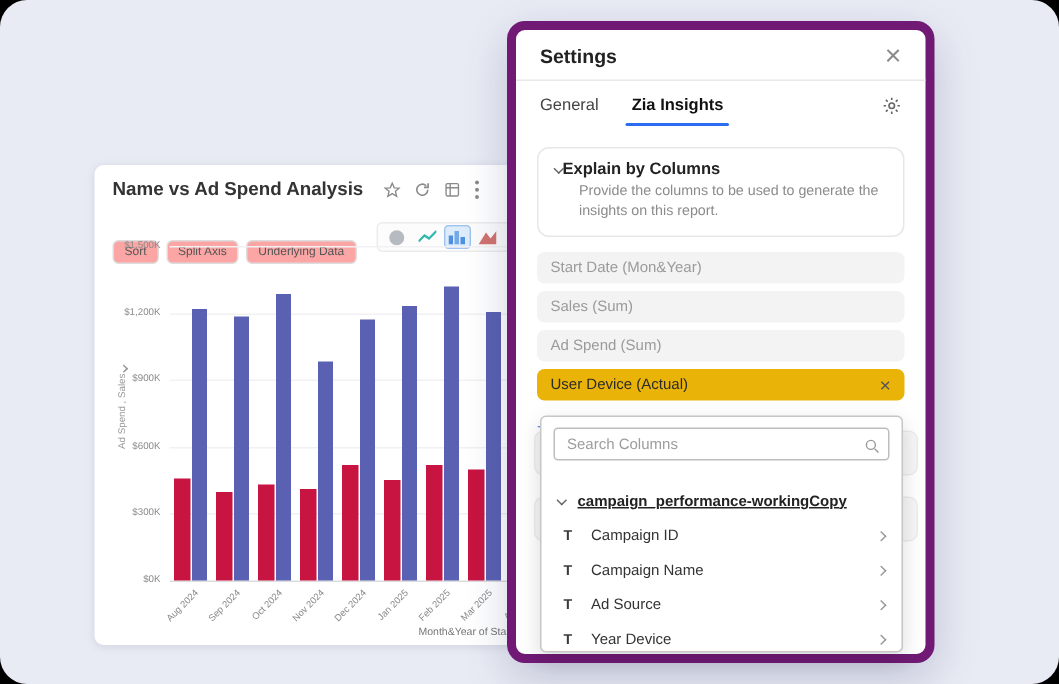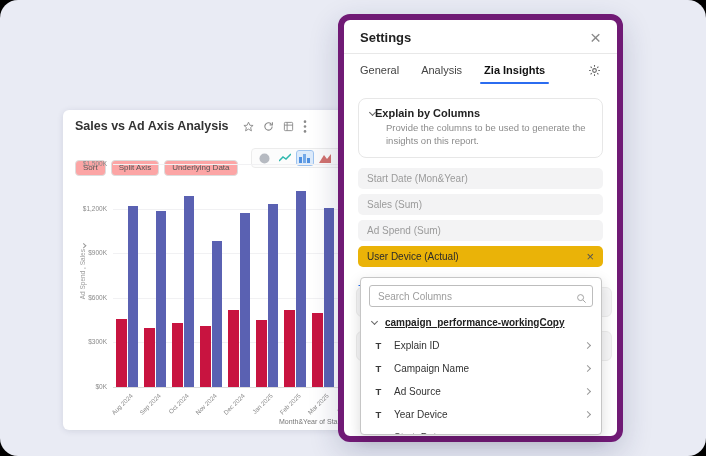--- a/index.html
+++ b/index.html
@@ -59,38 +59,38 @@
   .field-row { display:flex; align-items:center; justify-content:space-between; background:#f3f3f4; border-radius:5px;
     height:21px; padding:0 9px; margin-bottom:5px; font-size:10px; color:#9b9b9b; cursor:default; }
   .field-row.selected { background:#eab308; color:#2b2b2b;align-items:center; }
   .field-x { color:#555; font-size:13px; line-height:1; cursor:pointer; }
   .add-col { font-size:10.5px; color:#1f6cf0; margin-top:7px; display:inline-block; cursor:pointer; }
 
   .ghost { position:absolute; background:#f6f6f7; border:1px solid #ececec; border-radius:6px; left:12px; width:256px; height:30px; }
 
   .popup { position:absolute; left:16px; top:257px; width:242px; height:158px; background:#fff; border:1px solid #c6c6c6;
     border-radius:4px; box-shadow:0 5px 14px rgba(0,0,0,.15); z-index:5; overflow:hidden; }
-  .search-wrap { margin:7px 8px 3px; position:relative; }
+  .search-wrap { margin:7px 8px 15px; position:relative; }
   .search-input { width:100%; height:22px; border:1px solid #bdbdbd; border-radius:3px; font-size:10px; padding:0 24px 0 8px;
     color:#444; outline:none; font-family:inherit; background:#fff; }
   .search-input::placeholder { color:#9d9d9d; }
   .search-icon { position:absolute; right:6px; top:5px; }
   .p-folder { display:flex; align-items:center; gap:8px; height:24px; padding:0 11px; font-size:10px; font-weight:700; color:#222; cursor:pointer;text-decoration:underline; }
   .p-item { display:flex; align-items:center; height:23px; padding:0 11px; font-size:10px; color:#333; cursor:pointer; }
   .p-item .col-type { width:13px; font-weight:700; font-size:9.5px; color:#3a3a3a; text-align:center; display:flex; justify-content:center; }
   .p-item .lbl { margin-left:9px; flex:1; }
 </style>
 </head>
 <body>
 
 <div class="screen">
 
   <div class="chart-card" id="chartCard">
     <div class="chart-head">
-      <span class="chart-title">Sales vs Ad Axis Analysis</span>
+      <span class="chart-title">Name vs Ad Spend Analysis</span>
       <span class="head-icons">
         <span class="hicon">
           <svg width="11" height="11" viewBox="0 0 24 24">
               <path d="M12 2.5l3 6.8 7 .4-5.4 4.6 1.8 7.2L12 17.6 5.6 21.5l1.8-7.2L2 9.7l7-.4z" fill="none" stroke="#8a8a8a" stroke-width="2"></path>
             </svg>
         </span>
         <span class="hicon">
           <svg width="11" height="11" viewBox="0 0 24 24">
               <path d="M20 12a8 8 0 1 1-2.3-5.7" fill="none" stroke="#8a8a8a" stroke-width="2.4"></path>
               <path d="M20.5 2.5v6h-6" fill="none" stroke="#8a8a8a" stroke-width="2.4"></path>
@@ -222,21 +222,20 @@
 
   <div class="dialog">
     <div class="dlg-head">
       <span class="dlg-title">Settings</span>
       <span class="dlg-close">×</span>
     </div>
     <div class="dlg-divider"></div>
 
     <div class="tabs-row">
       <span class="tab">General</span>
-      <span class="tab">Analysis</span>
       <span class="tab active">Zia Insights</span>
       <span class="gear">
         <svg width="13" height="13" viewBox="0 0 24 24" fill="none" stroke="#666" stroke-width="2">
             <circle cx="12" cy="12" r="3.4"></circle>
             <path d="M12 2v3M12 19v3M2 12h3M19 12h3M4.8 4.8l2.2 2.2M17 17l2.2 2.2M19.2 4.8L17 7M7 17l-2.2 2.2"></path>
           </svg>
       </span>
     </div>
 
     <div class="dlg-body">
@@ -280,21 +279,21 @@
             </svg>
         </span>
       </div>
       <div class="p-folder">
         <span class="chev down"></span>
         <span>campaign_performance-workingCopy</span>
       </div>
       <div id="plist">
           <div class="p-item">
             <span class="col-type">T</span>
-            <span class="lbl">Explain ID</span>
+            <span class="lbl">Campaign ID</span>
             <span class="chev right"></span>
           </div>
           <div class="p-item">
             <span class="col-type">T</span>
             <span class="lbl">Campaign Name</span>
             <span class="chev right"></span>
           </div>
           <div class="p-item">
             <span class="col-type">T</span>
             <span class="lbl">Ad Source</span>

